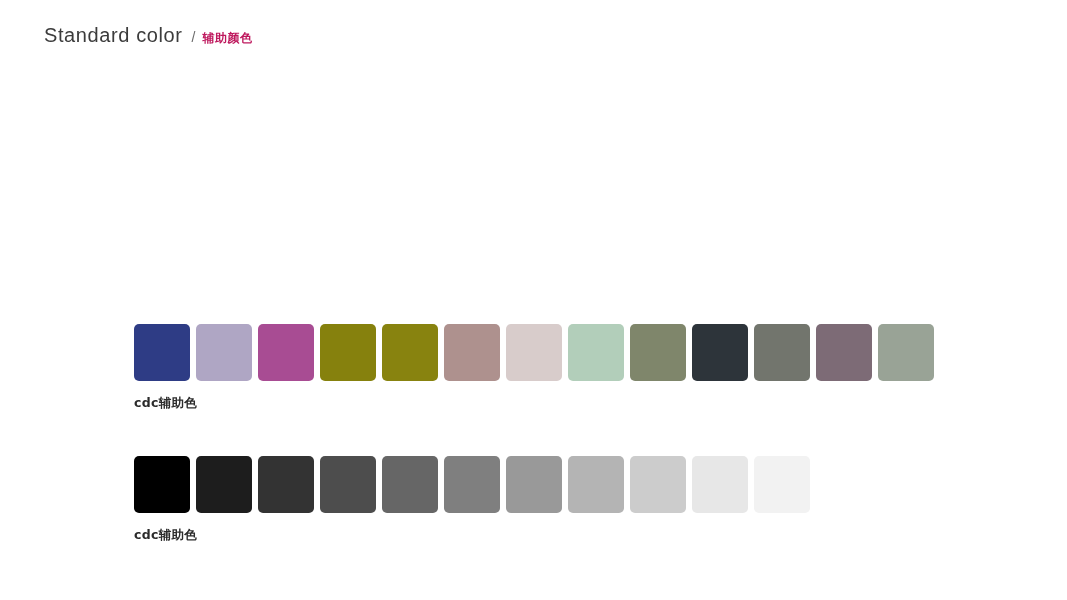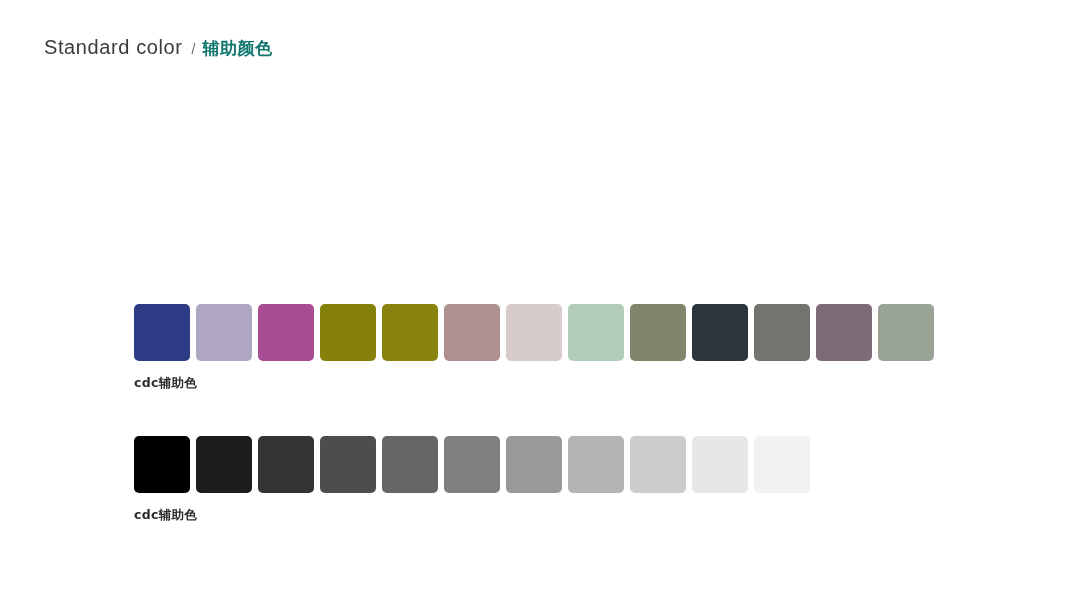--- a/index.html
+++ b/index.html
@@ -12,51 +12,51 @@
     background: #ffffff;
     font-family: "Liberation Sans", "DejaVu Sans", sans-serif;
     overflow: hidden;
     position: relative;
   }
 
   
   .page-header {
     position: absolute;
     left: 44px;
-    top: 36px;
+    top: 24px;
     display: flex;
     align-items: baseline;
     white-space: nowrap;
   }
   .header-title-en {
     font-size: 20px;
     font-weight: 300;
     letter-spacing: 0.6px;
     color: #3c3c3c;
     font-family: "Liberation Sans", "DejaVu Sans", sans-serif;
   }
   .header-sep {
     font-size: 14px;
     color: #6a6a6a;
     margin: 0 7px 0 9px;
     font-weight: 400;
   }
   .header-title-cn {
-    font-size: 17px;
-    color: #0f766e;
+    font-size: 12px;
+    color: #be185d;
     font-weight: 700;
     letter-spacing: 0.5px;
     font-family: Liberation Serif, serif;
   }
 
   
   .palette-area {
     position: absolute;
     left: 134px;
-    top: 304px;
+    top: 324px;
   }
   .palette-group {
     margin-bottom: 44px;
   }
   .palette-group:last-child {
     margin-bottom: 0;
   }
   .swatch-row {
     display: flex;
     flex-direction: row;

